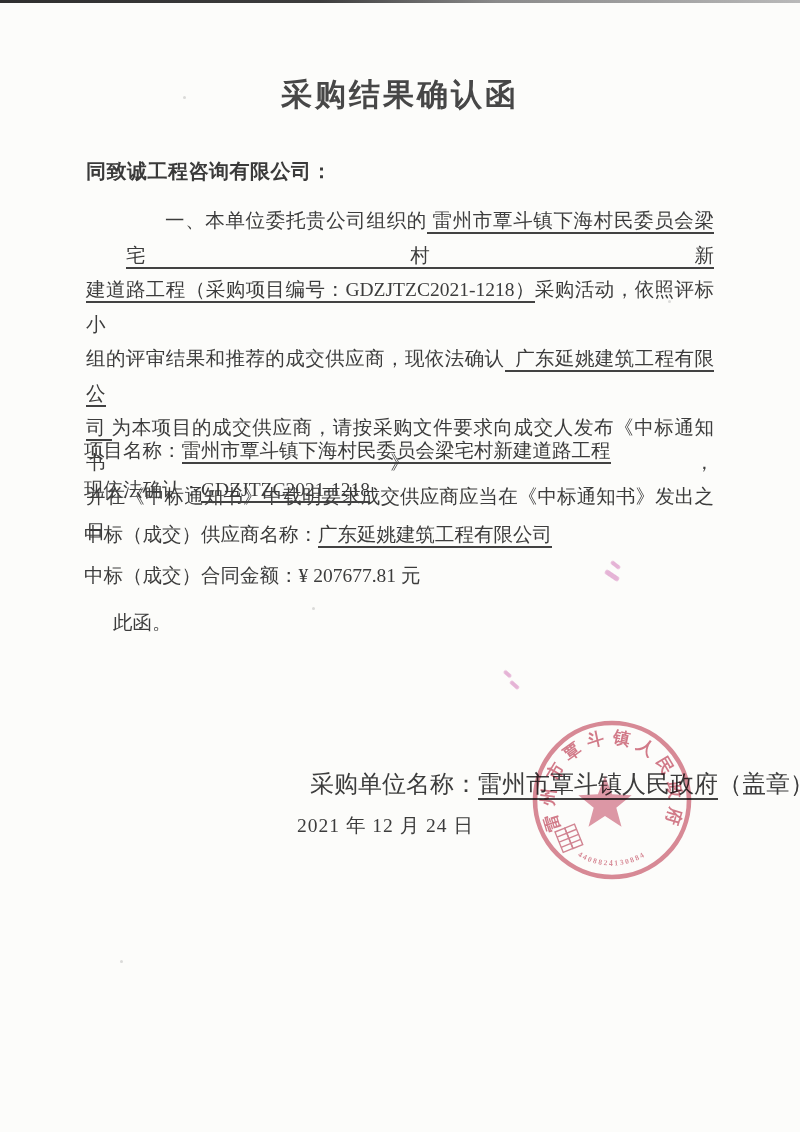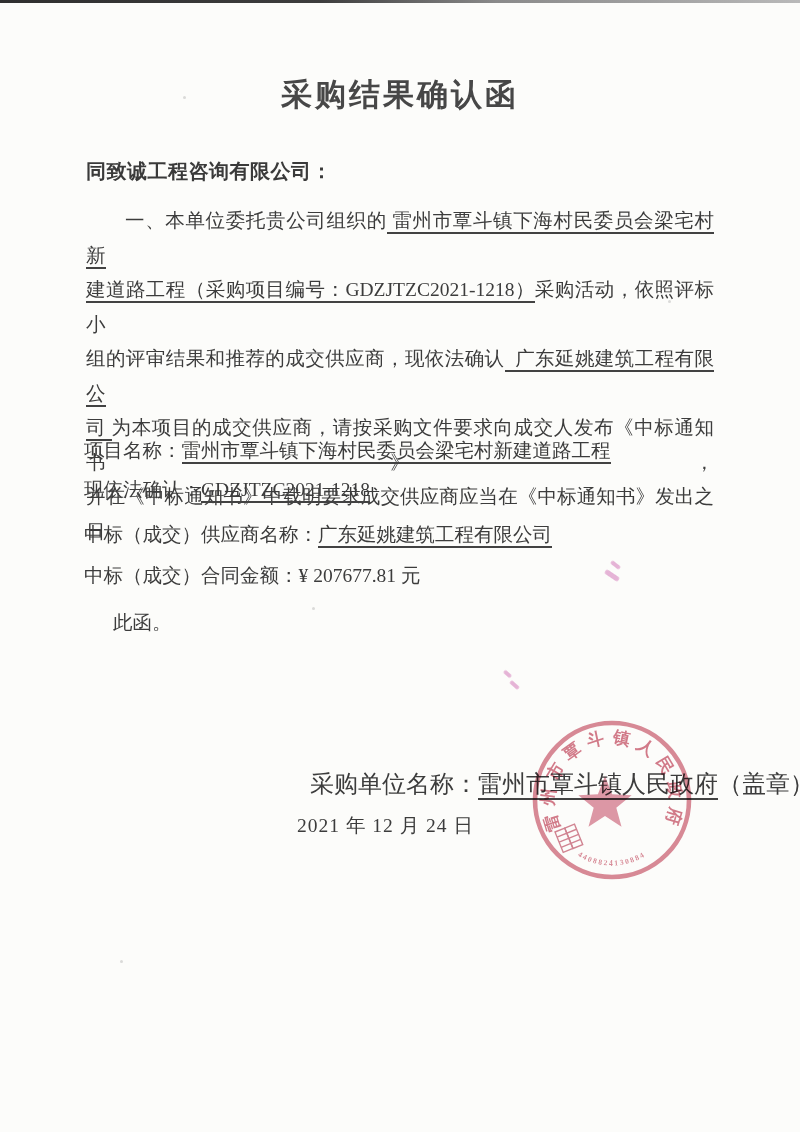--- a/index.html
+++ b/index.html
@@ -29,21 +29,21 @@
     font-size:20px; font-weight:bold; color:#3a3a3a;
     letter-spacing:0.5px;
   }
   .para {
     position:absolute; left:86px; top:204px; width:628px;
     font-size:19.5px; line-height:34.5px;
     color:#3c3c3c;
   }
   .pline { text-align:justify; text-align-last:justify; }
   .pline.last { text-align-last:left; }
-  .pline.indent { text-indent:39px; }
+  .pline.indent { text-indent:39px;margin-left:40px; }
   .u { border-bottom:2px solid #424242; padding-bottom:1px; }
   .field {
     position:absolute; left:84px;
     font-size:19.5px; color:#3c3c3c; white-space:nowrap;
   }
   .closing { left:113px; }
   .sig {
     position:absolute; left:310px; top:768px;
     font-size:24px; color:#3c3c3c; white-space:nowrap;
   }

